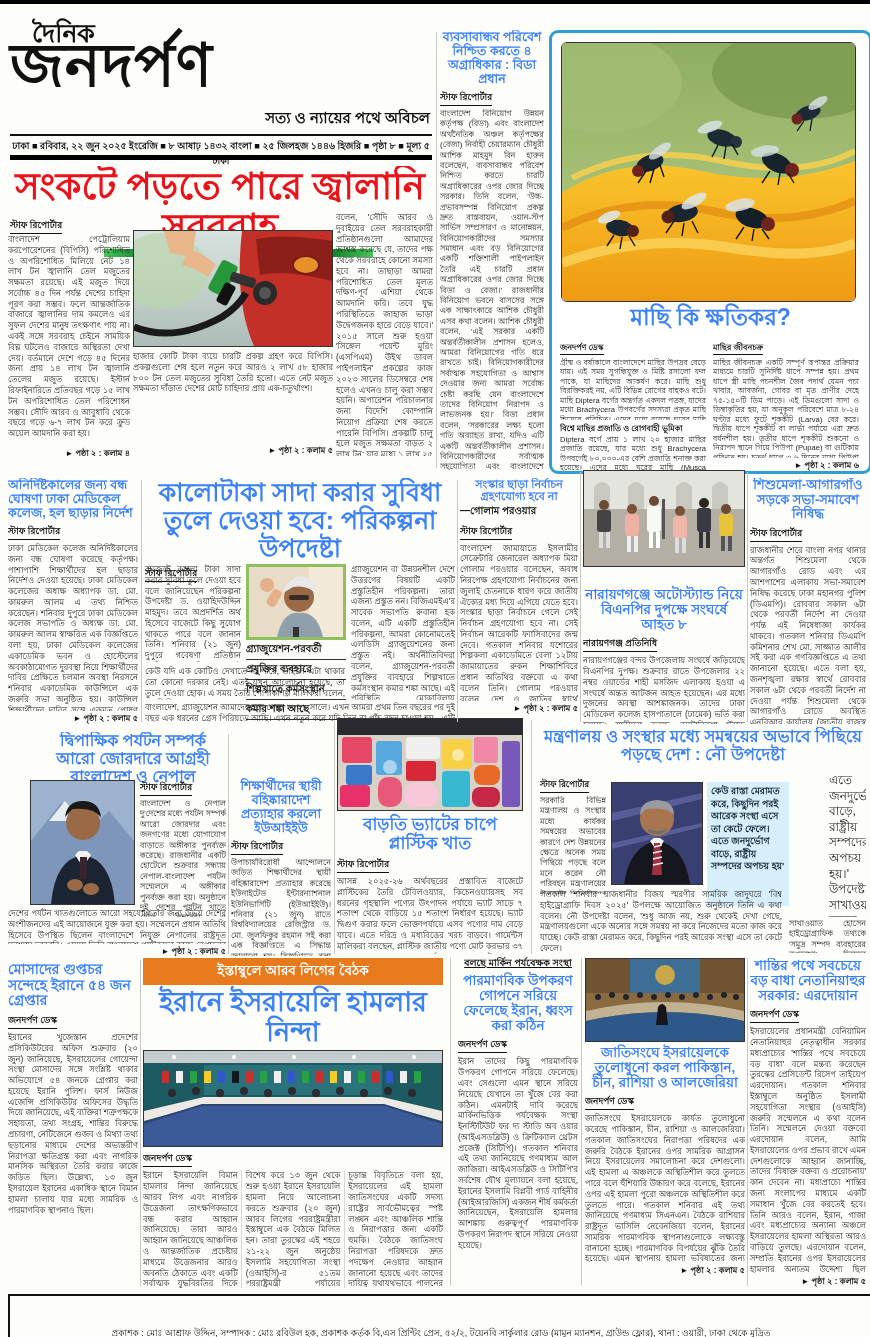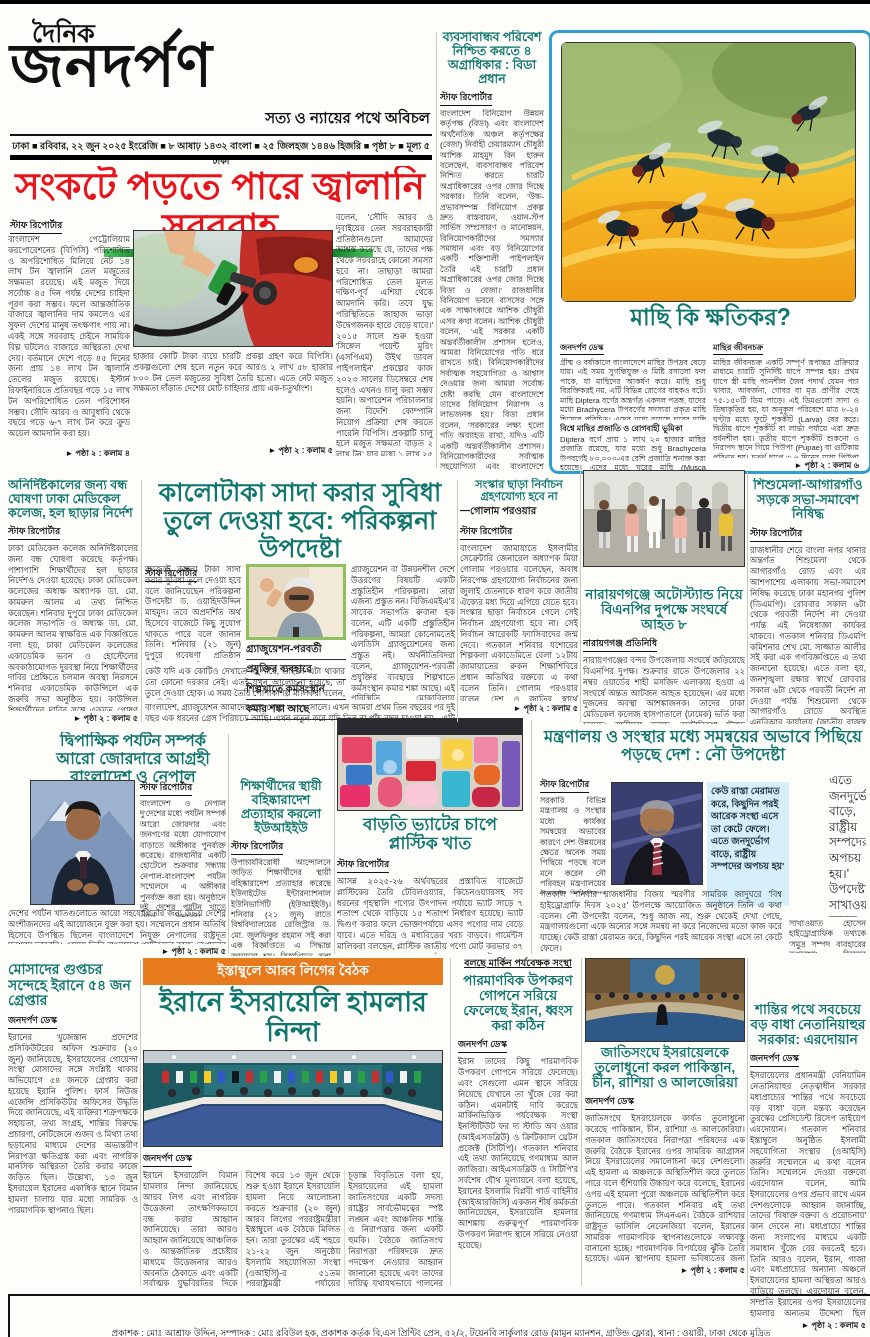--- a/index.html
+++ b/index.html
@@ -1,20 +1,20 @@
 <!DOCTYPE html>
 <html lang="bn"><head>
 <meta charset="utf-8">
 <style>
   html,body{margin:0;padding:0;background:#888;}
   #page{position:relative;width:870px;height:1337px;background:#fdfdfa;margin:0 auto;
         font-family:"Liberation Sans","DejaVu Sans",sans-serif;color:#111;overflow:hidden;}
   #toprule{position:absolute;left:0;top:0;width:870px;height:4px;background:#000;}
   .art{position:absolute;overflow:hidden;}
-  .hl{font-weight:bold;color:#0f766e;text-align:center;line-height:1.12;}
+  .hl{font-weight:bold;color:#3b82f6;text-align:center;line-height:1.12;}
   .by{display:inline-block;font-weight:bold;font-size:9px;border-bottom:1px solid #111;margin:2px 0 3px 0;}
   .bd{font-size:8.3px;line-height:1.3;text-align:justify;color:#1c1c1c;overflow:hidden;}
   .jmp{font-size:8.2px;font-weight:bold;text-align:right;color:#111;margin-top:1px;}
   .divider{position:absolute;width:1px;background:#c9c9c4;}
   .photo{display:block;border:1px solid #333;background:#ddd;}
   .subh{font-weight:bold;font-size:9px;margin-top:2px;}
   
   #mh{position:absolute;left:10px;top:8px;width:422px;height:152px;}
   #mh .kicker{position:absolute;left:22px;top:6px;font-size:25px;font-weight:bold;}
   #mh .title{position:absolute;left:0;top:28px;width:100%;font-size:60px;font-weight:bold;letter-spacing:1px;line-height:1;}
@@ -470,21 +470,21 @@
       <path d="M0 52 Q79 34 158 52 L158 62 Q79 44 0 62Z" fill="#c2b294"></path>
       <path d="M0 62 Q79 44 158 62 L158 82 L0 82Z" fill="#2e5888"></path>
       <path d="M72 48 Q76 42 80 48 L82 66 L70 66Z" fill="#14161c"></path>
     </svg>
     <div class="hl" style="font-size:13.5px;margin-top:3px;">জাতিসংঘে ইসরায়েলকে তুলোধুনো করল পাকিস্তান, চীন, রাশিয়া ও আলজেরিয়া</div>
     <span class="by">জনদর্পণ ডেস্ক</span>
     <div class="bd" style="height:150px;">জাতিসংঘে ইসরায়েলকে কার্যত তুলোধুনো করেছে পাকিস্তান, চীন, রাশিয়া ও আলজেরিয়া। গতকাল জাতিসংঘের নিরাপত্তা পরিষদের এক জরুরি বৈঠকে ইরানের ওপর সামরিক আগ্রাসন নিয়ে ইসরায়েলের সমালোচনা করে দেশগুলো। এই হামলা এ অঞ্চলকে অস্থিতিশীল করে তুলতে পারে বলে হুঁশিয়ারি উচ্চারণ করে বলেছে, ইরানের ওপর এই হামলা পুরো অঞ্চলকে অস্থিতিশীল করে তুলতে পারে। গতকাল শনিবার এই তথ্য জানিয়েছে গণমাধ্যম সিএনএন। বৈঠকে রাশিয়ার রাষ্ট্রদূত ভাসিলি নেবেনজিয়া বলেন, ইরানের সামরিক পারমাণবিক স্থাপনাগুলোকে লক্ষ্যবস্তু বানানো হচ্ছে। পারমাণবিক বিপর্যয়ের ঝুঁকি তৈরি হয়েছে। এমন স্থাপনায় হামলা ভবিষ্যতের জন্য বিপজ্জনক।</div>
     <div class="jmp">► পৃষ্ঠা ২ : কলাম ৫</div>
   </div>
 
-  <div class="art" style="left:750px;top:1002px;width:116px;height:330px;">
+  <div class="art" style="left:750px;top:958px;width:116px;height:330px;">
     <div class="hl" style="font-size:13.5px;">শান্তির পথে সবচেয়ে বড় বাধা নেতানিয়াহুর সরকার: এরদোয়ান</div>
     <span class="by">জনদর্পণ ডেস্ক</span>
     <div class="bd" style="height:248px;">ইসরায়েলের প্রধানমন্ত্রী বেনিয়ামিন নেতানিয়াহুর নেতৃত্বাধীন সরকার মধ্যপ্রাচ্যের 'শান্তির পথে সবচেয়ে বড় বাধা' বলে মন্তব্য করেছেন তুরস্কের প্রেসিডেন্ট রিসেপ তাইয়েপ এরদোয়ান। গতকাল শনিবার ইস্তাম্বুলে অনুষ্ঠিত ইসলামী সহযোগিতা সংস্থার (ওআইসি) জরুরি সম্মেলনে এ কথা বলেন তিনি। সম্মেলনে দেওয়া বক্তব্যে এরদোয়ান বলেন, আমি ইসরায়েলের ওপর প্রভাব রাখে এমন দেশগুলোকে আহ্বান জানাচ্ছি, তাদের 'বিষাক্ত বক্তব্য ও প্ররোচনায়' কান দেবেন না। মধ্যপ্রাচ্যে শান্তির জন্য সংলাপের মাধ্যমে একটি সমাধান খুঁজে বের করতেই হবে। তিনি আরও বলেন, ইরান, গাজা এবং মধ্যপ্রাচ্যের অন্যান্য অঞ্চলে ইসরায়েলের হামলা অস্থিরতা আরও বাড়িয়ে তুলছে। এরদোয়ান বলেন, সম্প্রতি ইরানের ওপর ইসরায়েলের হামলার অন্যতম উদ্দেশ্য ছিল তেহরান ও ওয়াশিংটনের মধ্যে চলমান পারমাণবিক আলোচনা অচল করে দেওয়া। তিনি বলেন, এই ঘটনাই প্রমাণ করে, নেতানিয়াহু এবং তার সরকার</div>
     <div class="jmp">► পৃষ্ঠা ২ : কলাম ৫</div>
   </div>
 
   <div class="divider" style="left:436px;top:32px;height:436px;"></div>
   <div class="divider" style="left:141px;top:480px;height:242px;"></div>
   <div class="divider" style="left:457px;top:480px;height:242px;"></div>
   <div class="divider" style="left:580px;top:472px;height:250px;"></div>

